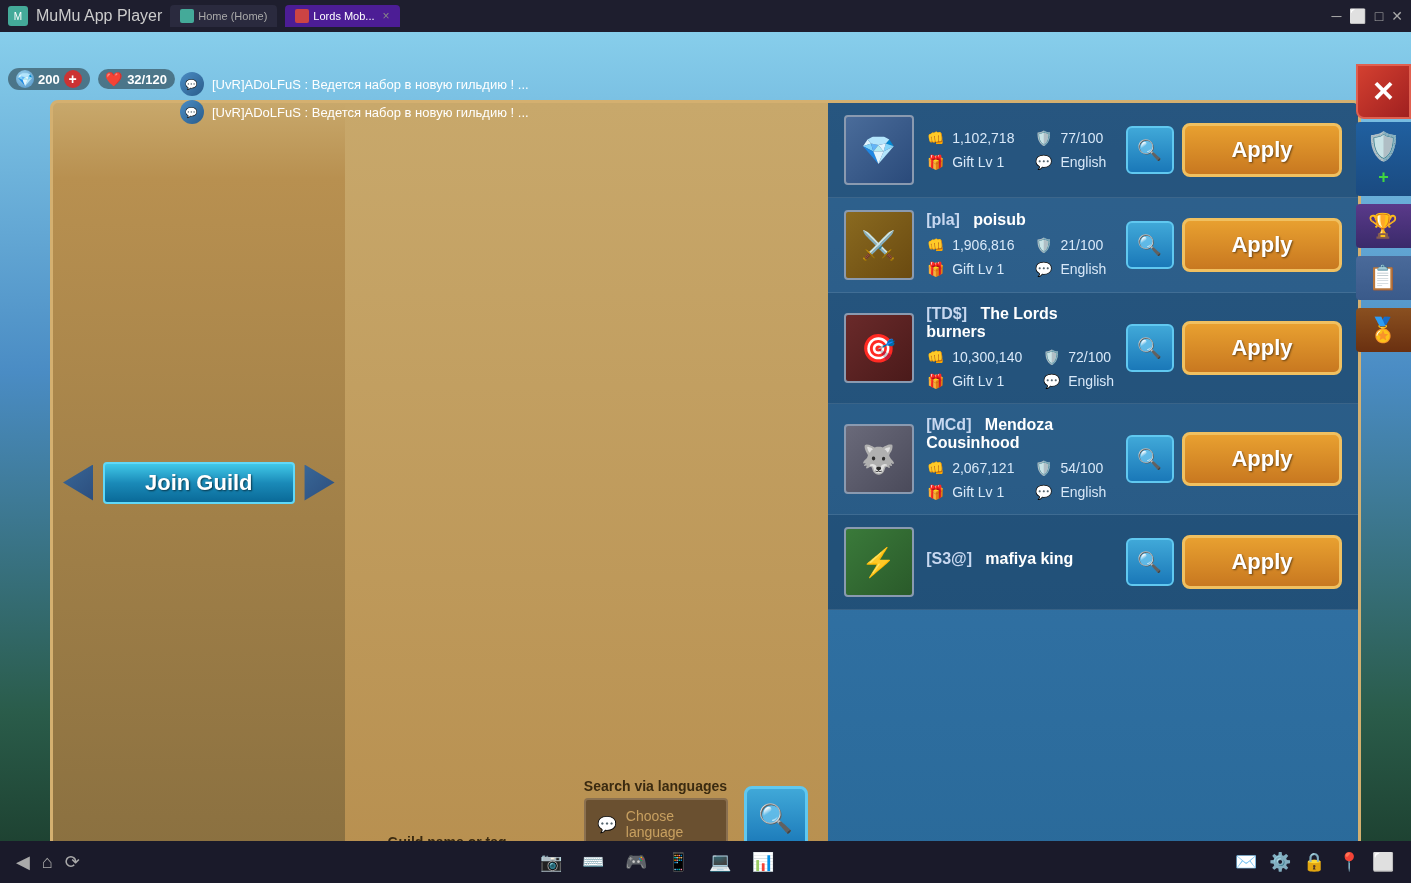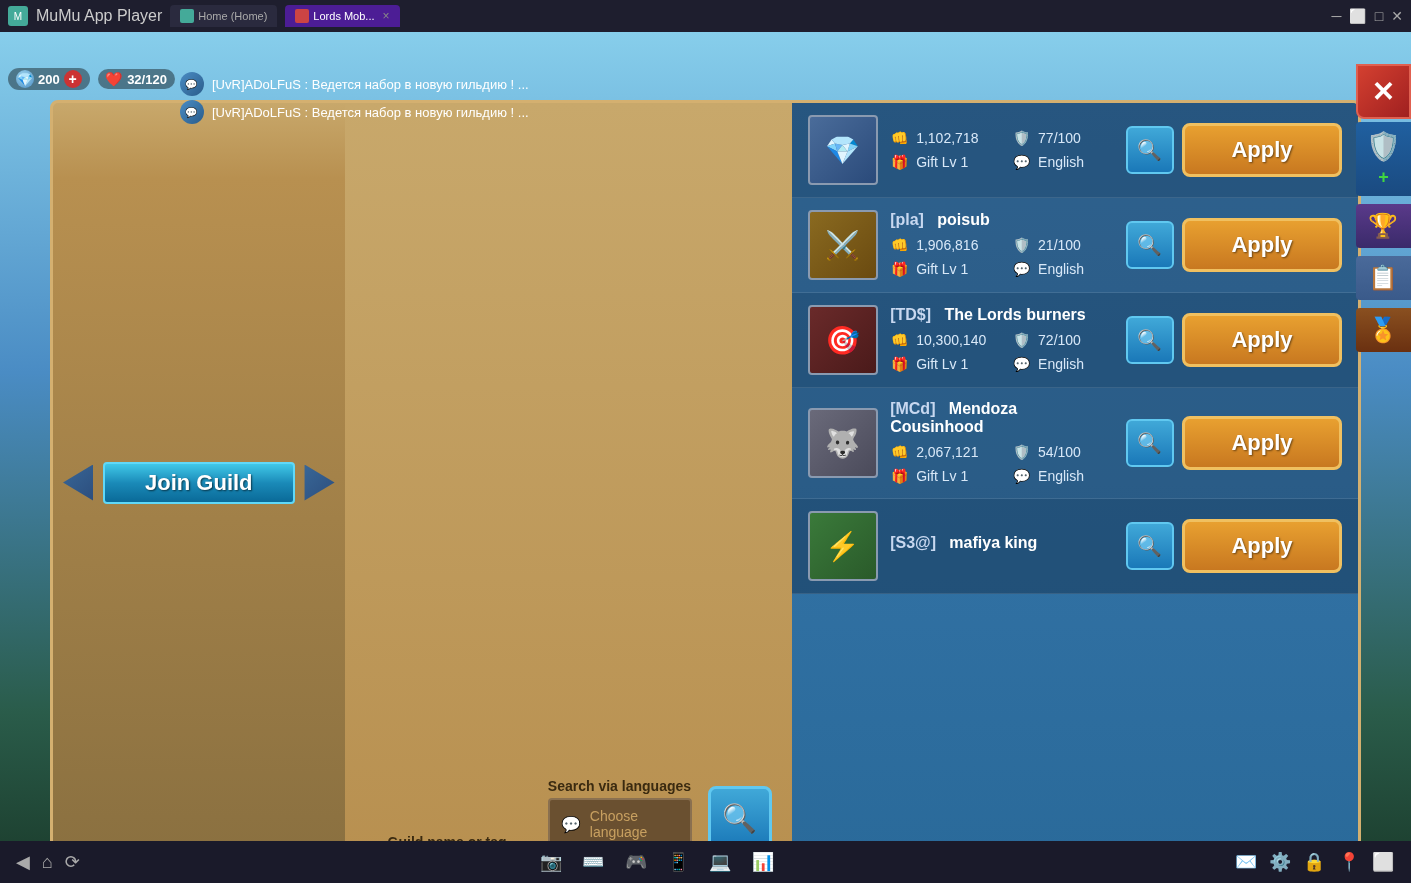--- a/index.html
+++ b/index.html
@@ -189,20 +189,21 @@
       color: #c8a060;
       width: 100%;
     }
     .search-input::placeholder { color: #c8a060; }
 
     .language-section {
       display: flex;
       flex-direction: column;
       gap: 4px;
       flex: 1;
+      margin-left: 36px;
     }
     .language-input {
       background: #6a5030;
       border: 2px solid #8a7050;
       border-radius: 4px;
       padding: 8px 12px;
       font-size: 14px;
       color: #c8a060;
       width: 100%;
       display: flex;

